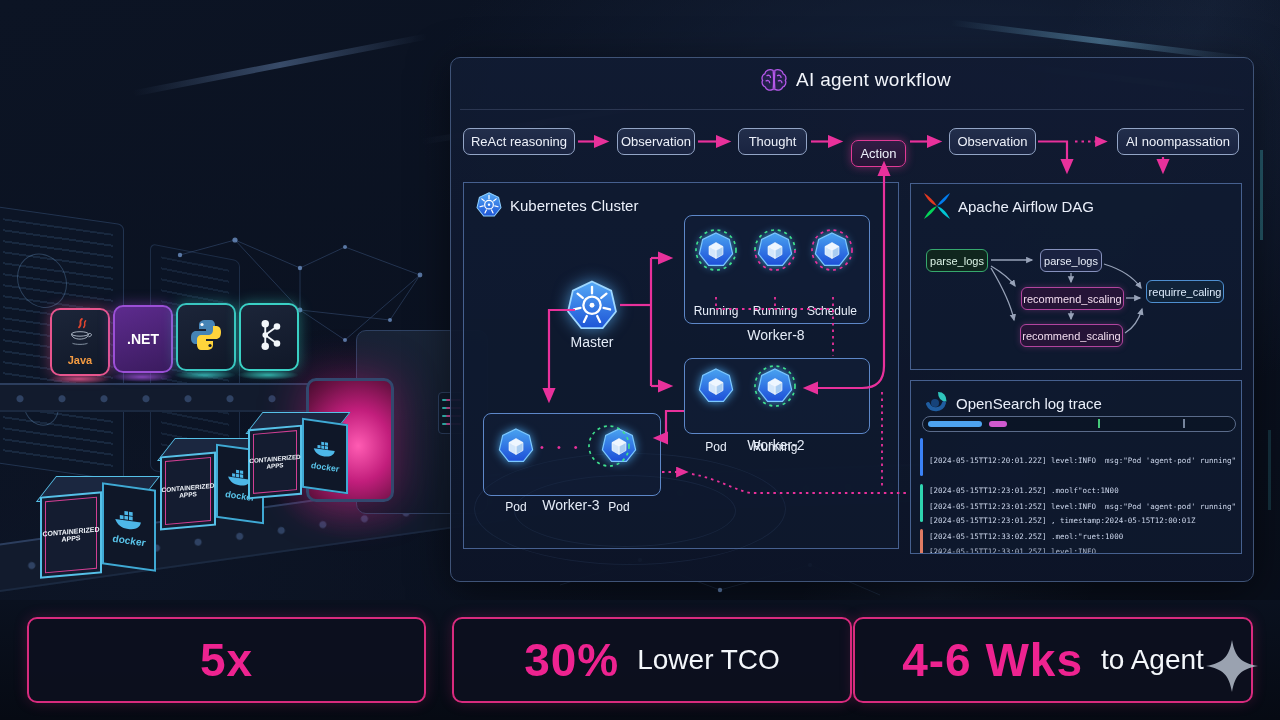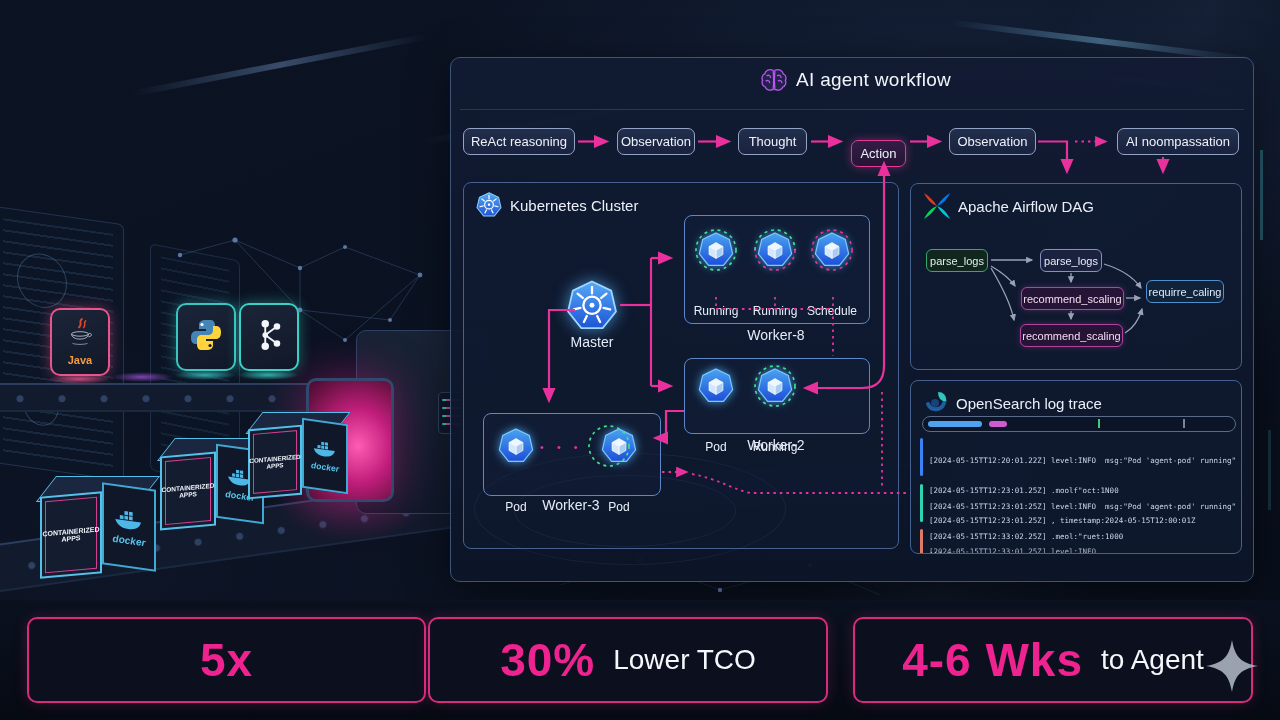--- a/index.html
+++ b/index.html
@@ -54,21 +54,21 @@
   .main-panel{position:absolute;left:450px;top:57px;width:802px;height:523px;border-radius:10px;
     background:linear-gradient(180deg,rgba(17,27,50,0.95),rgba(13,21,40,0.96));
     border:1.5px solid #3f5377;box-shadow:0 8px 40px rgba(0,0,0,0.5);}
   .main-title{position:absolute;left:796px;top:69px;font-size:19px;color:#f2f5fb;letter-spacing:.3px;}
   .divider{position:absolute;left:460px;top:109px;width:784px;height:1px;background:rgba(140,160,200,0.22);}
   .chip{position:absolute;top:128px;height:27px;border-radius:7px;border:1.3px solid #93a5c6;
     background:linear-gradient(180deg,#222e4b,#192340);color:#edf1fa;font-size:13px;
     display:flex;align-items:center;justify-content:center;box-sizing:border-box;}
   .chip.active{border:1.8px solid #e23a96;background:linear-gradient(180deg,#321d44,#261536);
     box-shadow:0 0 10px rgba(226,58,150,0.45);}
-  .subpanel{position:absolute;border-radius:8px;border:1.3px solid #46608f;
+  .subpanel{position:absolute;border-radius:0;border:1.3px solid #46608f;
     background:rgba(16,28,52,0.45);}
   .sp-title{position:absolute;color:#eaeffa;font-size:15px;}
   .arc{position:absolute;border:1px solid rgba(110,150,210,0.10);border-radius:50%;}
   
   .pod{position:absolute;width:56px;text-align:center;}
   .pod-label{font-size:12px;color:#eaf0fb;margin-top:32px;}
   .node-label{position:absolute;color:#e4ebf7;font-size:14px;text-align:center;}
   .kdots{position:absolute;color:#e8319b;font-size:11px;letter-spacing:5px;}
   
   .af-node{position:absolute;border-radius:6px;font-size:11px;color:#e8edf8;
@@ -174,20 +174,23 @@
       <svg width="34" height="30" viewBox="0 0 36 32">
         <path d="M20,1 c-4,3 1,5 -3,9" stroke="#e0452f" stroke-width="2" fill="none" stroke-linecap="round"></path>
         <path d="M24,3 c-3,2.5 1,4 -2,7" stroke="#e0452f" stroke-width="1.6" fill="none" stroke-linecap="round"></path>
         <ellipse cx="18" cy="17" rx="9" ry="2.4" stroke="#aeb9c8" fill="none"></ellipse>
         <path d="M9,17 c0,3.5 4,5.5 9,5.5 s9,-2 9,-5.5" stroke="#aeb9c8" fill="none"></path>
         <path d="M27.5,16.5 c3.5,-0.5 4,3 -0.5,3.6" stroke="#aeb9c8" fill="none"></path>
         <path d="M10,27 c3,1.5 13,1.5 16,0" stroke="#8a97a8" fill="none"></path>
       </svg></span>
     <span class="lbl" style="color:#f49b42;">Java</span>
   </div>
+  <div class="badge" style="left:113px;top:305px;border:2px solid #9b4fd6;box-shadow:0 0 14px rgba(155,79,214,.5);background:linear-gradient(160deg,#5d2b8e,#3a1b5e);">
+    <span class="lbl" style="color:#fff;font-size:14px;">.NET</span>
+  </div>
   <div class="badge" style="left:176px;top:303px;border:2px solid #39c6c0;box-shadow:0 0 14px rgba(57,198,192,.45);">
     <span>
       <svg width="36" height="36" viewBox="0 0 36 36">
         <path d="M18,3 c-5,0 -7,2 -7,5 v4 h7 v2 H8 c-3,0 -5,2 -5,7 0,4 2,6 5,6 h3 v-4 c0,-3 2,-5 5,-5 h7 c2,0 4,-2 4,-4 V8 c0,-3 -2,-5 -4,-5 z" fill="#4584b6"></path>
         <path d="M18,33 c5,0 7,-2 7,-5 v-4 h-7 v-2 h10 c3,0 5,-2 5,-7 0,-4 -2,-6 -5,-6 h-3 v4 c0,3 -2,5 -5,5 h-7 c-2,0 -4,2 -4,4 v6 c0,3 2,5 4,5 z" fill="#ffd43b"></path>
         <circle cx="14" cy="7.5" r="1.6" fill="#fff"></circle>
           <circle cx="22" cy="28.5" r="1.6" fill="#10182a"></circle>
       </svg></span>
   </div>
   <div class="badge" style="left:239px;top:303px;border:2px solid #3ad0c4;box-shadow:0 0 14px rgba(58,208,196,.45);">
@@ -522,21 +525,21 @@
       <path d="M1104,264 Q1130,272 1141,288" marker-end="url(#ag)"></path>
       <path d="M1126,298 H1140" marker-end="url(#ag)"></path>
       <path d="M1125,333 Q1137,326 1142,309" marker-end="url(#ag)"></path>
     </g>
   </svg>
 
   <div class="bottom-strip"></div>
   <div class="stat-box" style="left:27px;width:399px;">
     <span class="stat-val">5x</span>
   </div>
-  <div class="stat-box" style="left:428px;width:400px;">
+  <div class="stat-box" style="left:452px;width:400px;">
     <span class="stat-val">30%</span>
     <span class="stat-lab">Lower TCO</span>
   </div>
   <div class="stat-box" style="left:853px;width:400px;">
     <span class="stat-val">4-6 Wks</span>
     <span class="stat-lab">to Agent</span>
   </div>
   <span class="abs" style="left:1204px;top:638px;">
     <svg width="56" height="56" viewBox="-28 -28 56 56">
       <path d="M0,-26 C3,-9 9,-3 26,0 C9,3 3,9 0,26 C-3,9 -9,3 -26,0 C-9,-3 -3,-9 0,-26 Z" fill="#aab3c0" opacity="0.9"></path>

